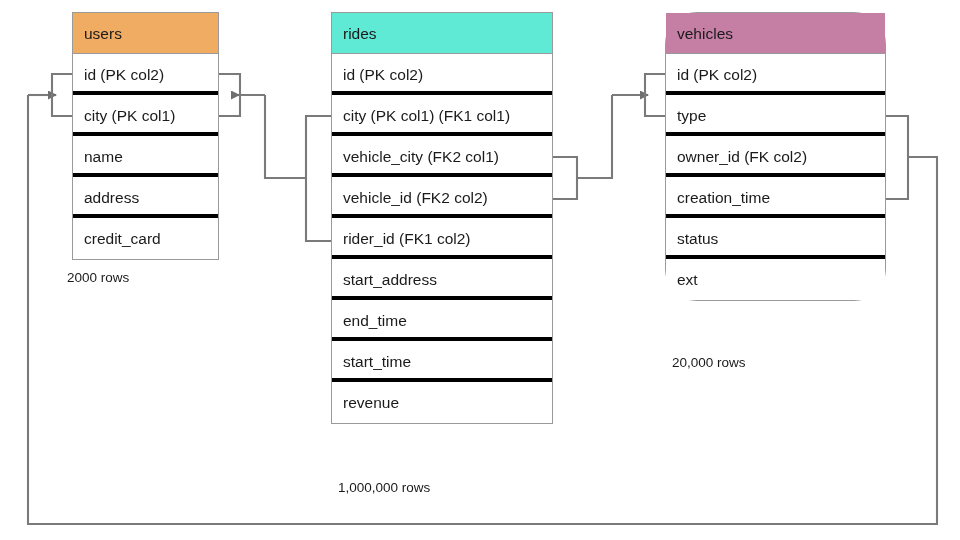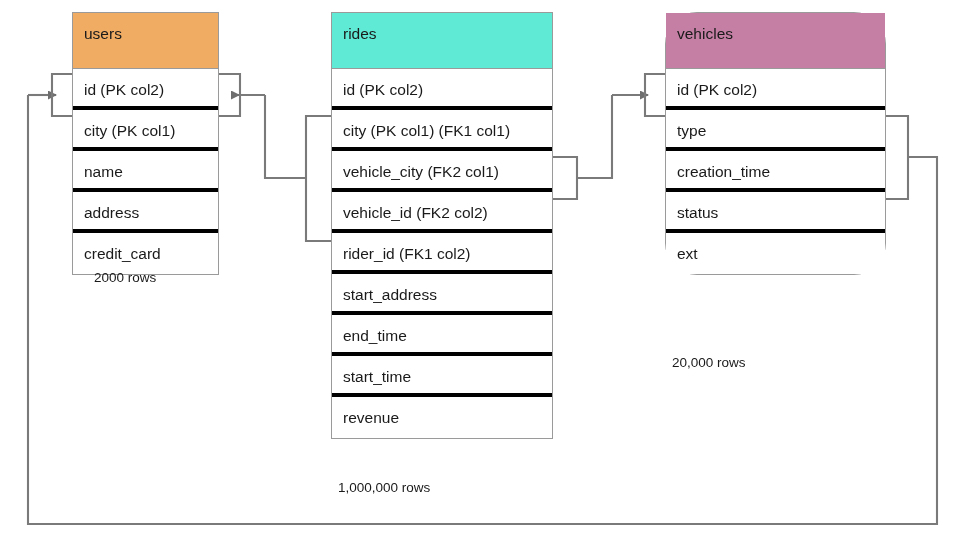--- a/index.html
+++ b/index.html
@@ -24,21 +24,21 @@
     pointer-events: none;
   }
   .er-table {
     position: absolute;
     border: 1px solid #9a9a9a;
     box-sizing: border-box;
     background: #ffffff;
     z-index: 2;
   }
   .er-header {
-    height: 56px;
+    height: 41px;
     line-height: 41px;
     padding: 0 0 0 11px;
     font-size: 15.5px;
     color: #1a1a1a;
     box-sizing: border-box;
     border-bottom: 1px solid #9a9a9a;
     white-space: nowrap;
     overflow: hidden;
   }
   .er-col {
@@ -100,39 +100,40 @@
   </svg>
 
   <div class="er-table" style="left:72px; top:12px; width:147px;">
     <div class="er-header" style="background:#F0AC63;">users</div>
     <div class="er-col">id (PK col2)</div>
     <div class="er-col">city (PK col1)</div>
     <div class="er-col">name</div>
     <div class="er-col">address</div>
     <div class="er-col">credit_card</div>
   </div>
-  <div class="er-rowcount" style="left:94px; top:270px;text-align:center;">2000 rows</div>
+  <div class="er-rowcount" style="left:67px; top:270px;text-align:center;">2000 rows</div>
 
   <div class="er-table" style="left:331px; top:12px; width:222px;">
     <div class="er-header" style="background:#5eead4;">rides</div>
     <div class="er-col">id (PK col2)</div>
     <div class="er-col">city (PK col1) (FK1 col1)</div>
     <div class="er-col">vehicle_city (FK2 col1)</div>
     <div class="er-col">vehicle_id (FK2 col2)</div>
     <div class="er-col">rider_id (FK1 col2)</div>
     <div class="er-col">start_address</div>
     <div class="er-col">end_time</div>
     <div class="er-col">start_time</div>
     <div class="er-col">revenue</div>
   </div>
   <div class="er-rowcount" style="left:338px; top:480px;">1,000,000 rows</div>
 
   <div class="er-table" style="left:665px; top:12px; width:221px;border-radius:32px;">
     <div class="er-header" style="background:#C57FA5;">vehicles</div>
     <div class="er-col">id (PK col2)</div>
     <div class="er-col">type</div>
+    <div class="er-col">owner_id (FK col2)</div>
     <div class="er-col">creation_time</div>
     <div class="er-col">status</div>
     <div class="er-col">ext</div>
   </div>
   <div class="er-rowcount" style="left:672px; top:355px;">20,000 rows</div>
 
 </div>
 
 </body></html>

